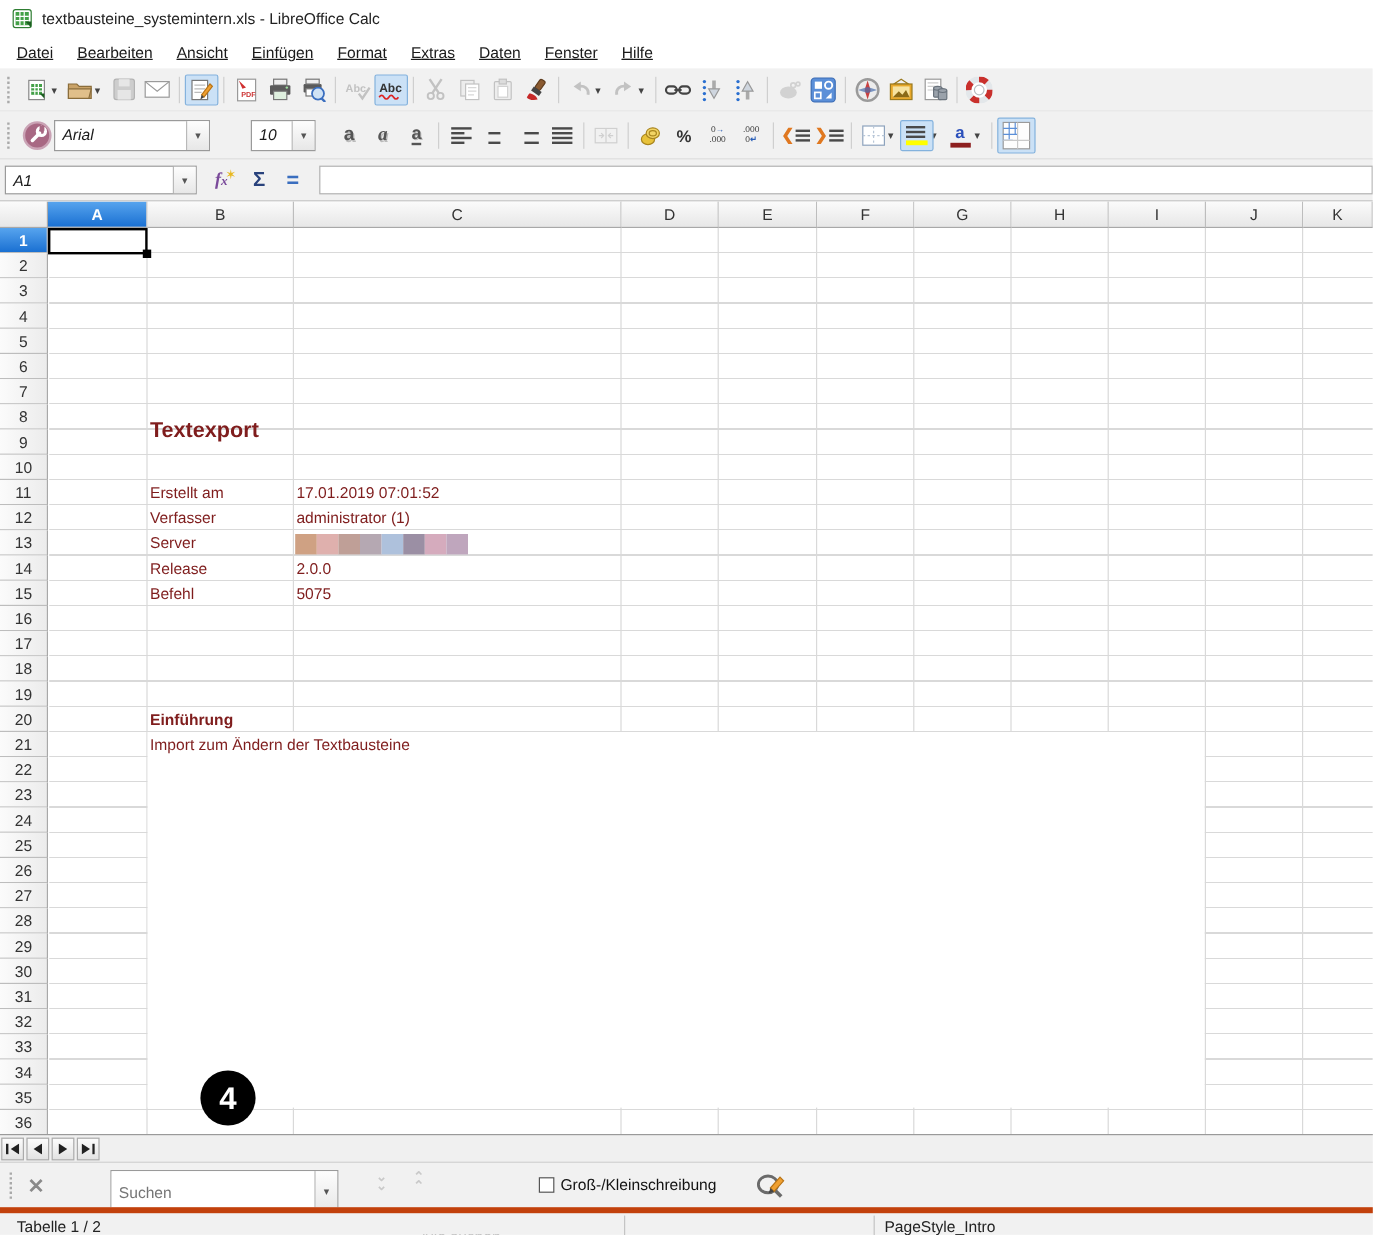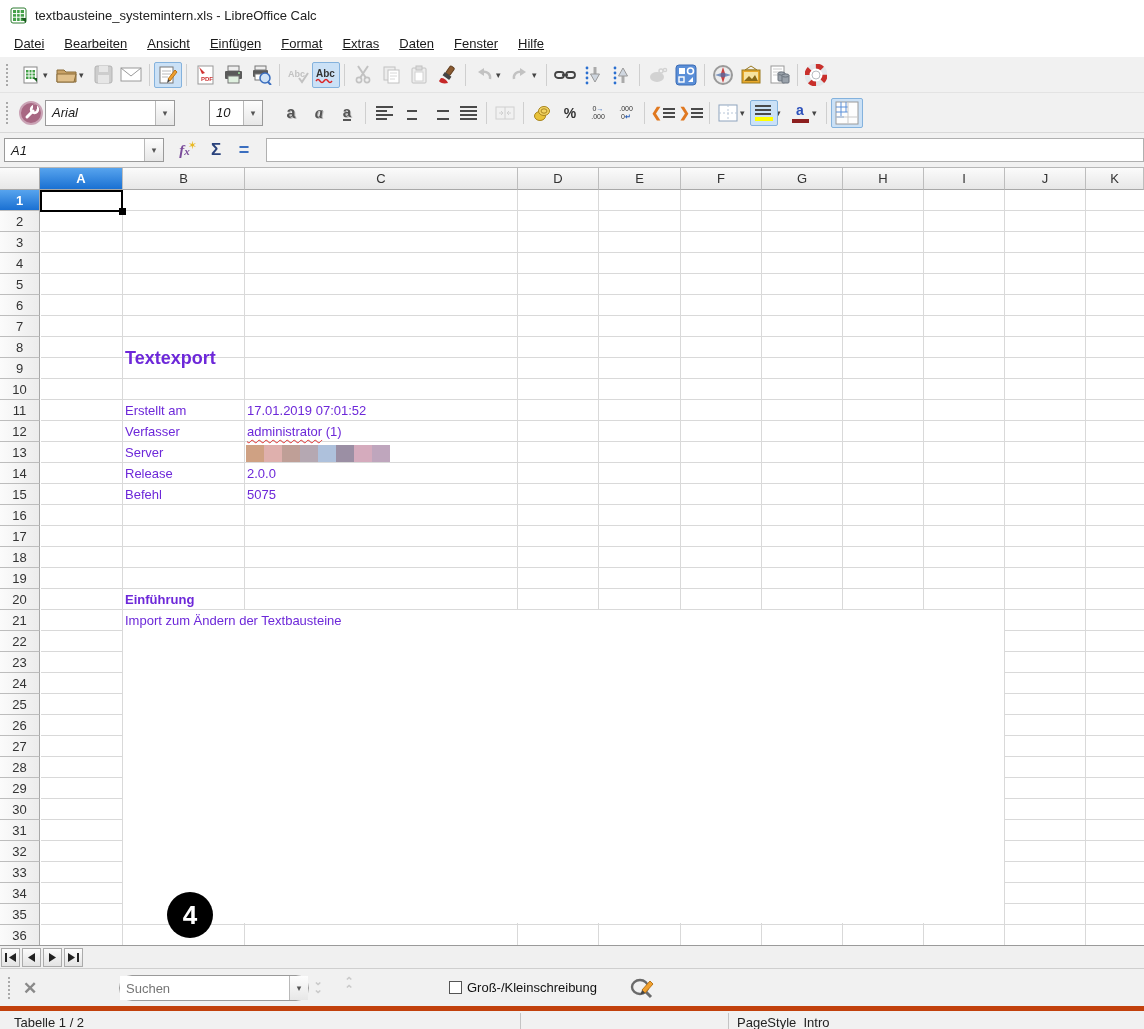--- a/index.html
+++ b/index.html
@@ -58,26 +58,26 @@
   .row-headers { position:absolute; left:0; top:22px; width:40px; height:755px; overflow:hidden; }
   .row-header { width:40px; height:21px; background:linear-gradient(to right,#fbfbfb,#ececec);
             border-right:1px solid #a8a8a8; border-bottom:1px solid #bdbdbd;
             display:flex; align-items:center; justify-content:center; font-size:13px; color:#333; }
   .row-header:first-child { background:linear-gradient(#57a4ee,#1a70d2); color:#fff; font-weight:bold; }
   .cells { position:absolute; left:41px; top:22px; width:1103px; height:755px; z-index:1;
            background:repeating-linear-gradient(to bottom,#fff 0 20px,#d9d9d9 20px 21px); }
   .vline { position:absolute; top:22px; height:755px; width:1px; background:#d9d9d9; z-index:1; }
   .vline.over { z-index:3; }
   .whiteblock { position:absolute; left:123px; top:442px; width:881px; height:313px; background:#fff; z-index:2; }
-  .celltext { position:absolute; z-index:5; font-size:13px; line-height:21px; color:#6d28d9; white-space:nowrap; }
+  .celltext { position:absolute; z-index:5; font-size:13px; line-height:21px; color:#7f1d1d; white-space:nowrap; }
   .sel-a1 { position:absolute; left:40px; top:22px; width:83px; height:22px; border:2px solid #000; z-index:4; background:#fff; }
   .fillhandle { position:absolute; left:119px; top:40px; width:7px; height:7px; background:#000; z-index:4; }
   .redact { position:absolute; left:246px; top:277px; height:17px; display:flex; z-index:5; }
   .redact i { display:block; width:18px; height:17px; }
-  .squiggle { text-decoration:underline; text-decoration-style:wavy; text-decoration-color:#e03030;
+  .squiggle { text-decoration-style:wavy; text-decoration-color:#e03030;
               text-decoration-thickness:1px; text-underline-offset:3px;margin-top:32px; }
   .badge { position:absolute; left:167px; top:724px; width:46px; height:46px; border-radius:50%;
            background:#000; color:#fff; display:flex; align-items:center; justify-content:center;
            font-size:26px; font-weight:bold; z-index:6; }
 
   
   .tabbar { position:absolute; left:0; top:945px; width:1144px; height:23px; background:#f0f0f0;
             border-top:1px solid #9a9a9a; display:flex; align-items:flex-end; }
   .navbtn { width:19px; height:19px; margin:0 1px 1px 1px; background:linear-gradient(#fcfcfc,#e3e3e3);
             border:1px solid #ababab; display:flex; align-items:center; justify-content:center; }
@@ -87,21 +87,21 @@
          background:#e9e9e9; filter:drop-shadow(0 0 1px #888); }
   .tab.active { background:#fff; font-weight:bold; }
   .tab.add { color:#3fae3f; font-weight:bold; font-size:14px; padding:0 12px; }
 
   
   .findbar { position:absolute; left:0; top:968px; width:1144px; height:38px; background:#f1f1f1;
              border-top:1px solid #cfcfcf; }
   .findbar .grip { position:absolute; left:6px; top:8px; }
   .closex { position:absolute; left:18px; top:7px; width:24px; height:24px; color:#8a8a8a;
             font-size:17px; font-weight:bold; display:flex; align-items:center; justify-content:center; }
-  .searchbox { position:absolute; left:119px; top:6px; width:190px; height:26px;border-radius:13px; }
+  .searchbox { position:absolute; left:92px; top:6px; width:190px; height:36px; }
   .searchbox input { flex:1; border:none; outline:none; padding:4px 6px; font:13px "Liberation Sans",sans-serif; width:150px; }
   .chev { position:absolute; top:8px; width:26px; height:22px; color:#c9c9c9; font-size:11px;
           line-height:8px; text-align:center; font-weight:bold; }
   .findlabel { position:absolute; top:11px; font-size:13px; color:#111; }
   .cbox { position:absolute; left:449px; top:12px; width:13px; height:13px; border:1px solid #555; background:#fff; }
   .fricon { position:absolute; left:630px; top:7px; }
 
   
   .statusbar { position:absolute; left:0; top:1006px; width:1144px; height:23px; background:#f1f1f1;
                border-top:5px solid #c2410c; font-size:13px; color:#222; }

